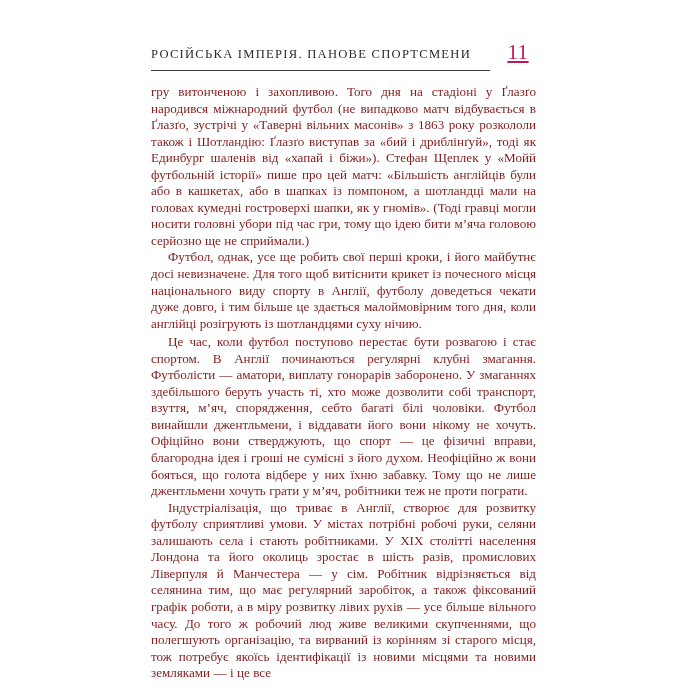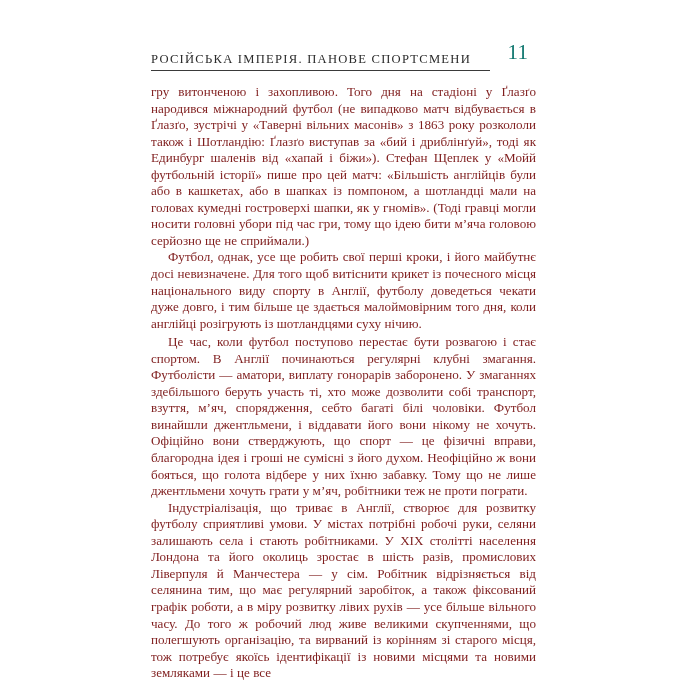--- a/index.html
+++ b/index.html
@@ -22,21 +22,21 @@
   }
 
   
   .running-head {
     position: absolute;
     left: 151px;
     top: 48px;
     width: 384px;
     height: 26px;
     display: flex;
-    align-items: center;
+    align-items: flex-start;
     justify-content: space-between;
   }
 
   .running-head-title {
     font-family: "Liberation Serif", "DejaVu Serif", serif;
     font-size: 12.6px;
     letter-spacing: 1.25px;
     color: #2b2b2b;
     text-transform: uppercase;
     white-space: nowrap;
@@ -54,23 +54,24 @@
   }
 
   .folio {
     position: absolute;
     left: 498px;
     top: 42px;
     width: 40px;
     text-align: center;
     font-family: "Liberation Serif", "DejaVu Serif", serif;
     font-size: 21px;
-    color: #0f766e;
+    color: #be185d;
     letter-spacing: 0.5px;
     line-height: 1;
+    text-decoration: underline;
   }
 
   
   .text-block {
     position: absolute;
     left: 151px;
     top: 84px;
     width: 385px;
   }
 

